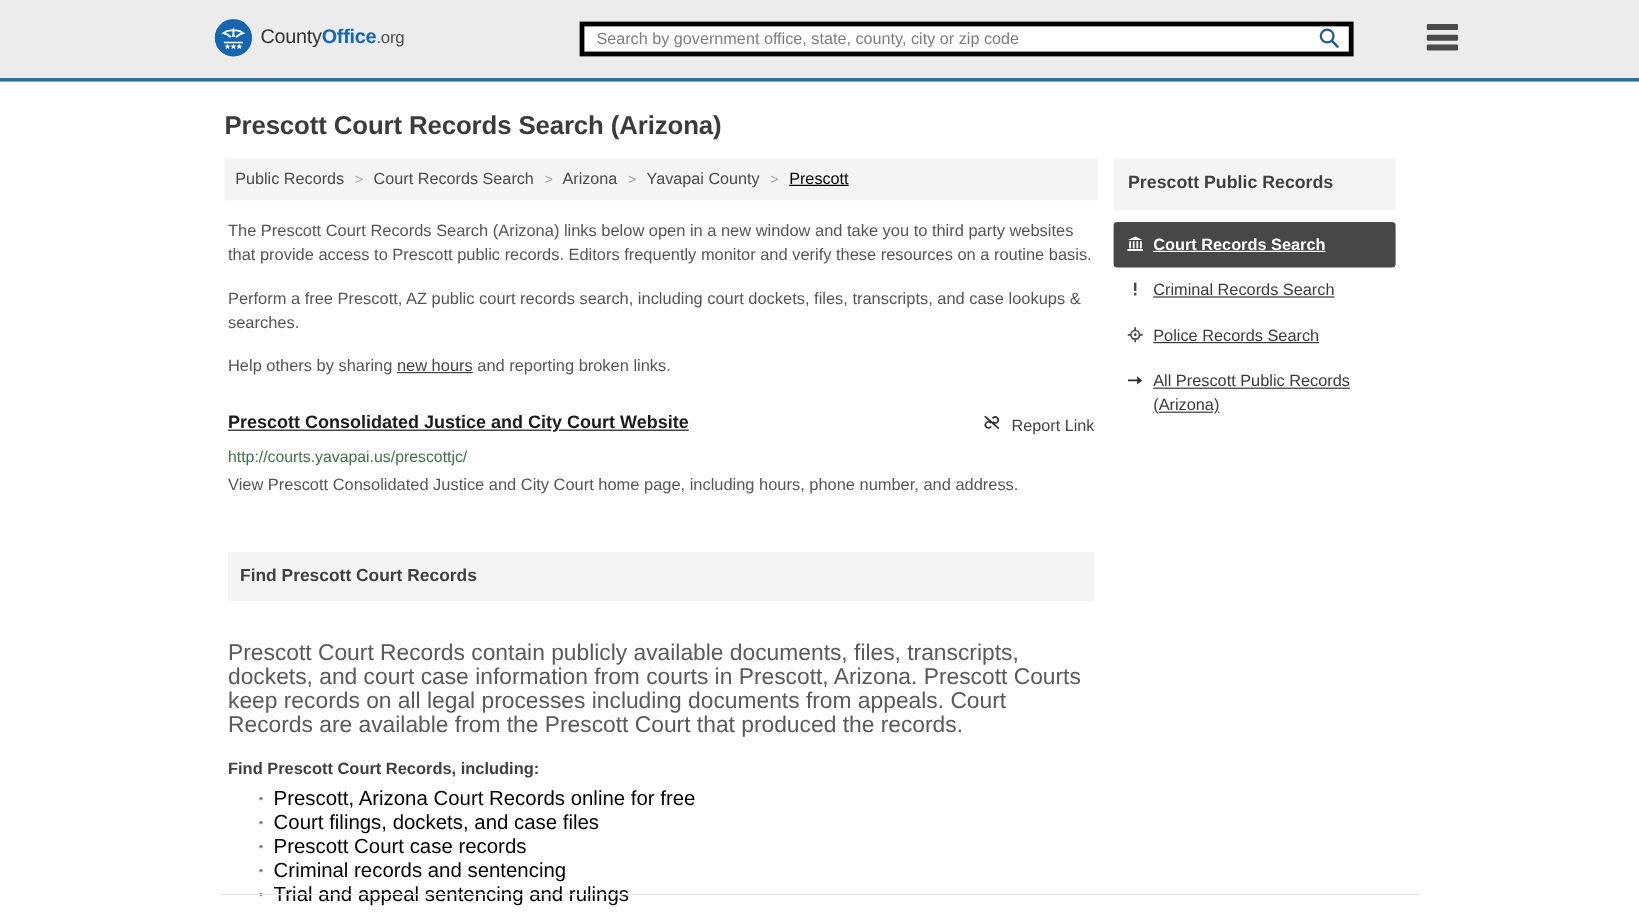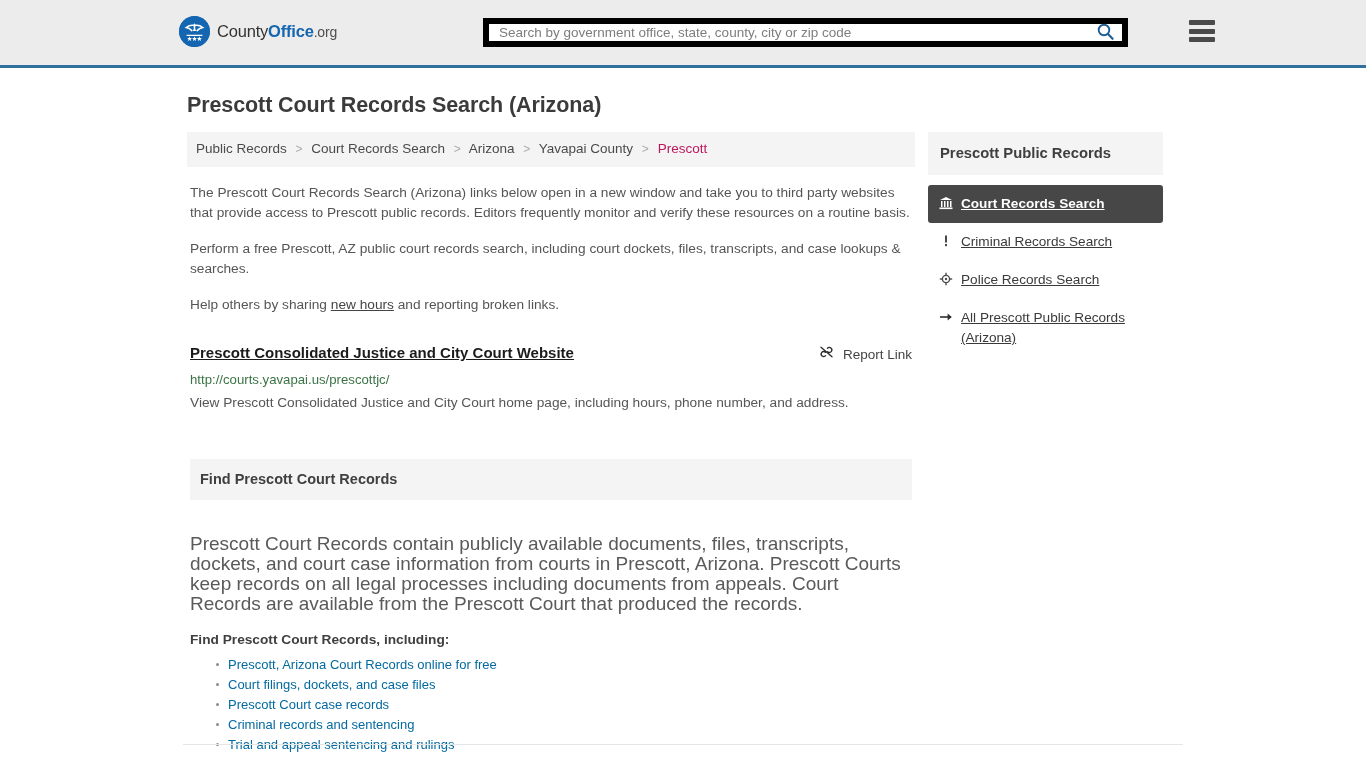--- a/index.html
+++ b/index.html
@@ -65,21 +65,21 @@
   .brand-text .b2 { color: #1566b0; font-weight: bold; }
   .brand-text .b3 { color: #4e4e4e; font-size: 14px; }
 
   .search-wrap {
     position: absolute;
     left: 300px;
     top: 18px;
     width: 645px;
     height: 29px;
     background: #fff;
-    border: 6px solid #000000;
+    border: 4px solid #000000;
     display: flex;
     align-items: center;
   }
   .search-input {
     flex: 1 1 auto;
     border: 0;
     outline: none;
     height: 27px;
     padding: 0 10px;
     font-size: 13.5px;
@@ -145,21 +145,21 @@
   }
   .breadcrumb a {
     color: #4a4a4a;
     text-decoration: none;
   }
   .breadcrumb .sep {
     color: #aaa;
     margin: 0 5px;
     font-size: 12px;
   }
-  .breadcrumb .current { color: #be185d; }
+  .breadcrumb .current { color: #000000; text-decoration: underline; }
 
   
   .body-text {
     font-size: 13.7px;
     color: #555;
     line-height: 20px;
     margin: 16px 3px 0 3px;
   }
   .body-text a {
     color: #444;
@@ -227,22 +227,22 @@
     font-weight: bold;
     color: #3f3f3f;
     margin: 18px 3px 0 3px;
   }
   ul.bullets {
     margin: 8px 0 0 3px;
     padding-left: 38px;
     list-style: none;
   }
   ul.bullets li {
-    font-size: 13px;
-    color: #0369a1;
+    font-size: 17px;
+    color: #000000;
     line-height: 20px;
     position: relative;
   }
   ul.bullets li::before {
     content: "";
     position: absolute;
     left: -12px;
     top: 8px;
     width: 3px;
     height: 3px;

